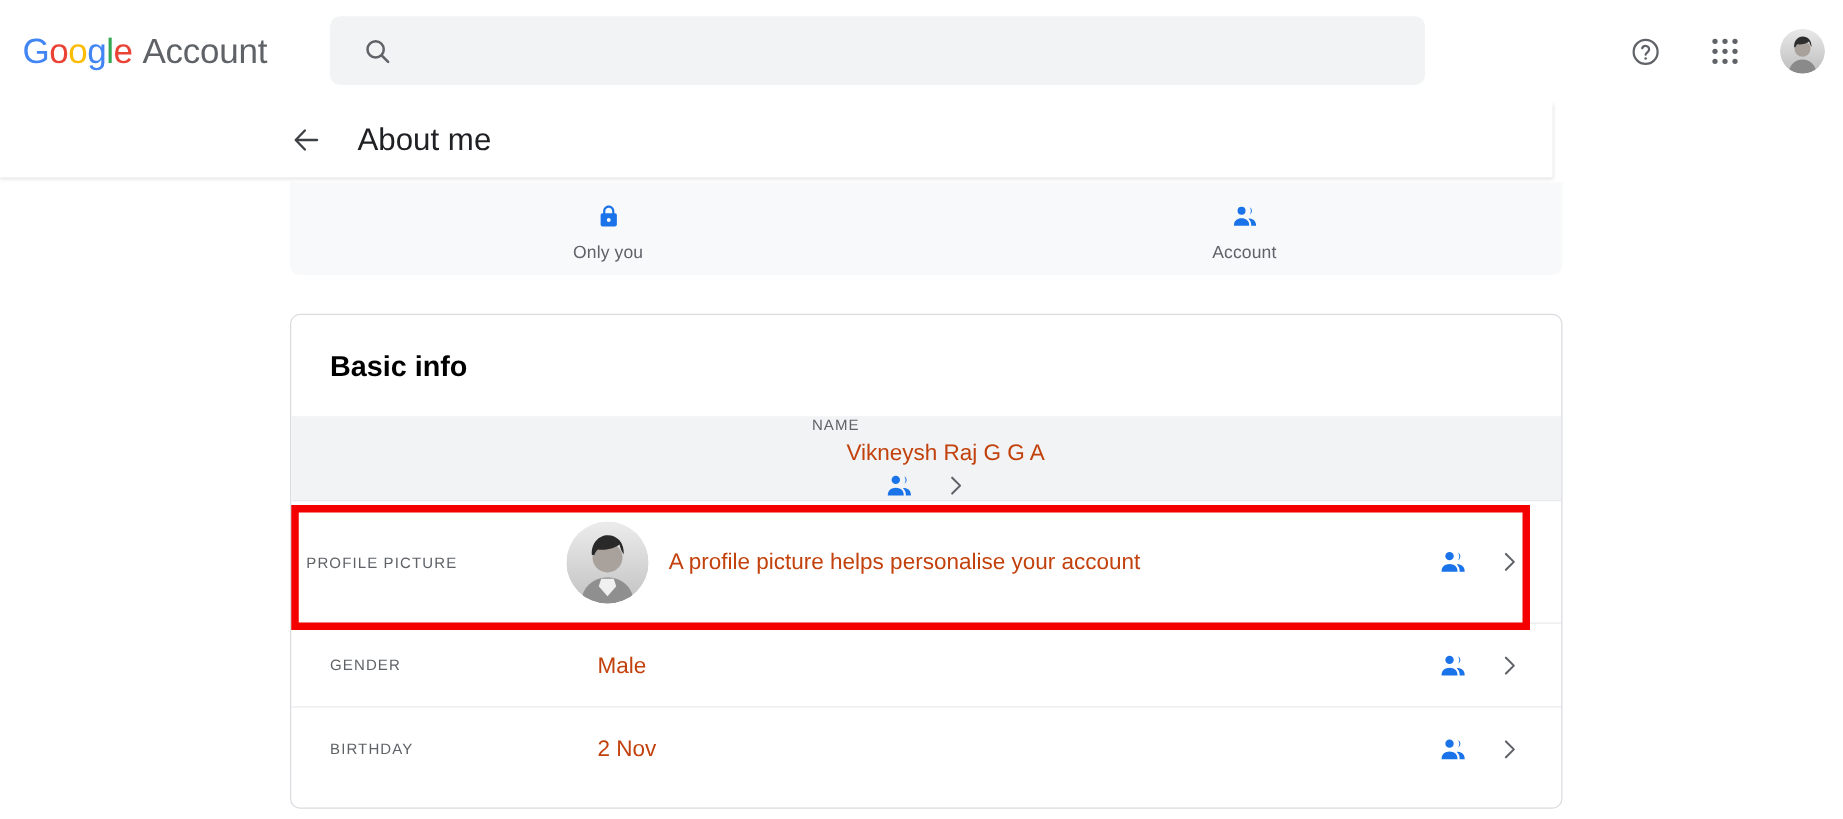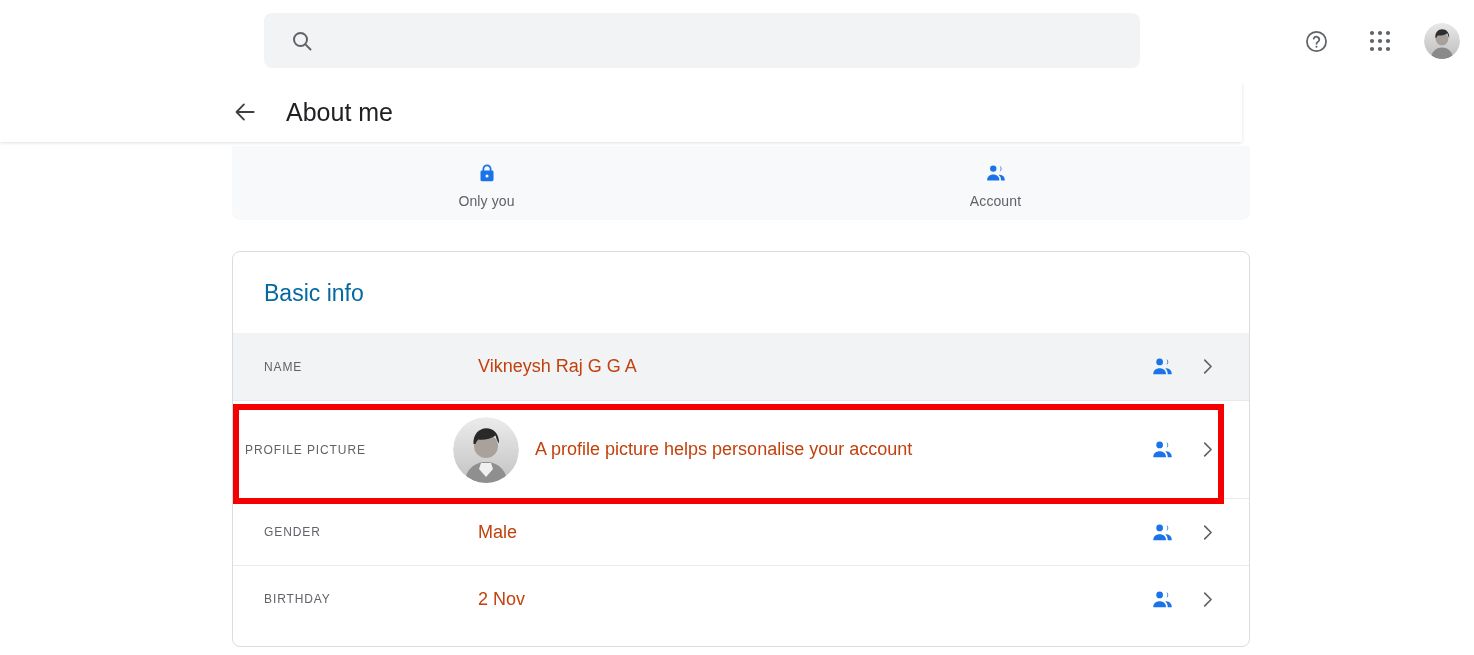--- a/index.html
+++ b/index.html
@@ -204,34 +204,34 @@
     min-height: 396px;
     background: #ffffff;
     border: 1px solid #dadce0;
     border-radius: 8px;
     overflow: hidden;
   }
 
   .card-title {
     padding: 28px 0 26px 31px;
     font-size: 23px;
-    color: #0369a1;
-    font-weight: 400;
+    color: #000000;
+    font-weight: 700;
   }
 
   .row {
     position: relative;
     display: flex;
     align-items: center;
     height: 67px;
     padding: 0 0 0 31px;
     cursor: pointer;
     border-top: 1px solid #e8eaed;
   }
-  .row.first { border-top: none; }
+  .row.first { border-top: none; flex-direction: column; }
   .row.hovered { background: #f1f3f4; }
   .row.tall { height: 98px; padding-left: 12px; }
 
   .row-label {
     width: 214px;
     flex: 0 0 auto;
     font-size: 12px;
     letter-spacing: 0.9px;
     color: #5f6368;
     text-transform: uppercase;
@@ -280,20 +280,24 @@
     background: transparent;
   }
 </style>
 </head>
 <body>
 
 <div class="page">
 
   <div class="topbar">
 
+    <div class="brand">
+      <div class="brand-logo"><span class="g1">G</span><span class="o1">o</span><span class="o2">o</span><span class="g2">g</span><span class="l1">l</span><span class="e1">e</span></div>
+      <div class="brand-word">Account</div>
+    </div>
 
     <div class="searchbox">
       <svg class="search-icon" viewBox="0 0 24 24" fill="none" stroke="currentColor" stroke-width="2" stroke-linecap="round">
         <circle cx="10.5" cy="10.5" r="6.5"></circle>
         <line x1="15.4" y1="15.4" x2="20.5" y2="20.5"></line>
       </svg>
     </div>
 
     <div class="topbar-actions">
       <div class="icon-btn">

